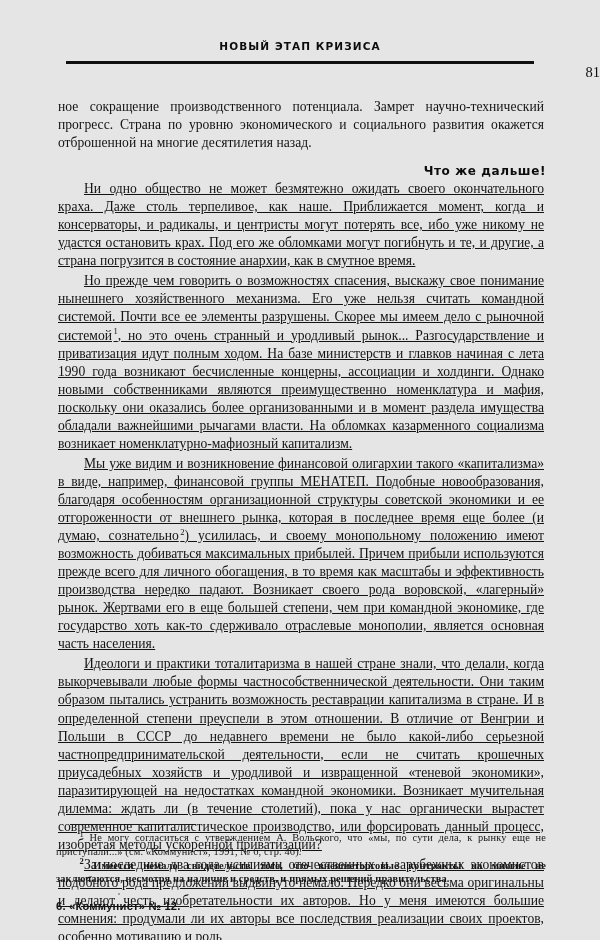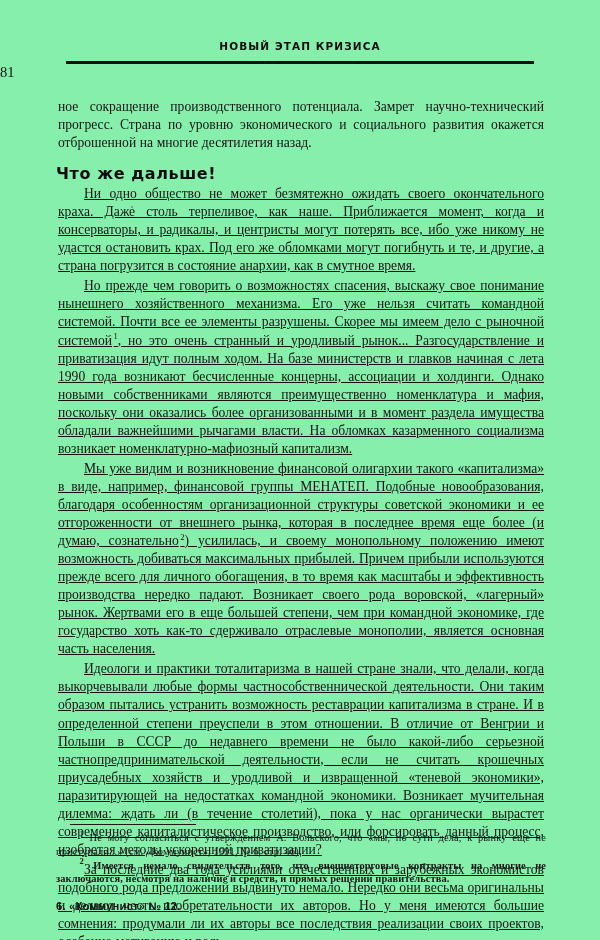--- a/index.html
+++ b/index.html
@@ -4,21 +4,21 @@
 <style>
   html, body {
     margin: 0;
     padding: 0;
     background: #ffffff;
   }
   .page {
     position: relative;
     width: 600px;
     height: 940px;
-    background: #86efac;
+    background: #e5e5e5;
     overflow: hidden;
     font-family: "Liberation Serif", "DejaVu Serif", serif;
     color: #141414;
     box-sizing: border-box;
   }
   .running-head {
     position: absolute;
     top: 40px;
     left: 0;
     width: 600px;
@@ -35,21 +35,21 @@
     left: 66px;
     width: 468px;
     height: 2.6px;
     background: #101010;
   }
   .folio {
     position: absolute;
     top: 64px;
     left: 0;
     width: 600px;
-    text-align: left;
+    text-align: right;
     font-size: 14.5px;
     font-family: "Liberation Serif", "DejaVu Serif", serif;
     color: #101010;
   }
   .body-block {
     position: absolute;
     top: 96px;
     left: 56px;
     width: 490px;
   }
@@ -62,24 +62,24 @@
     text-indent: 0;
     word-spacing: 0.2px;
     color: #131313;
   }
   p.para.indented {
     text-indent: 26px;
     text-decoration: underline;
   }
   .section-head {
     margin: 12px 0 0 0;
-    text-align: left;
+    text-align: right;
     font-family: "DejaVu Sans", "Liberation Sans", sans-serif;
     font-weight: bold;
-    font-size: 16px;
+    font-size: 12px;
     letter-spacing: 0.6px;
     color: #0c0c0c;
   }
   sup.fn {
     font-size: 8.6px;
     vertical-align: super;
     line-height: 0;
     padding-left: 1.5px;
   }
   .notes {

